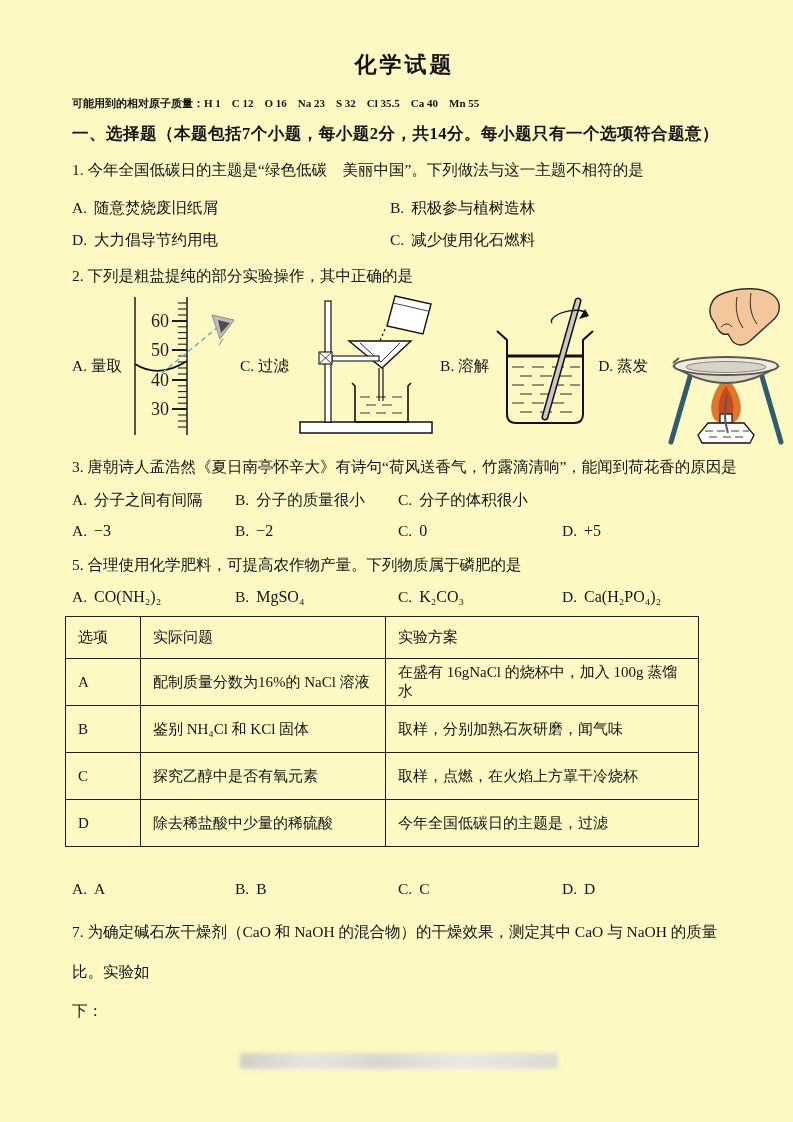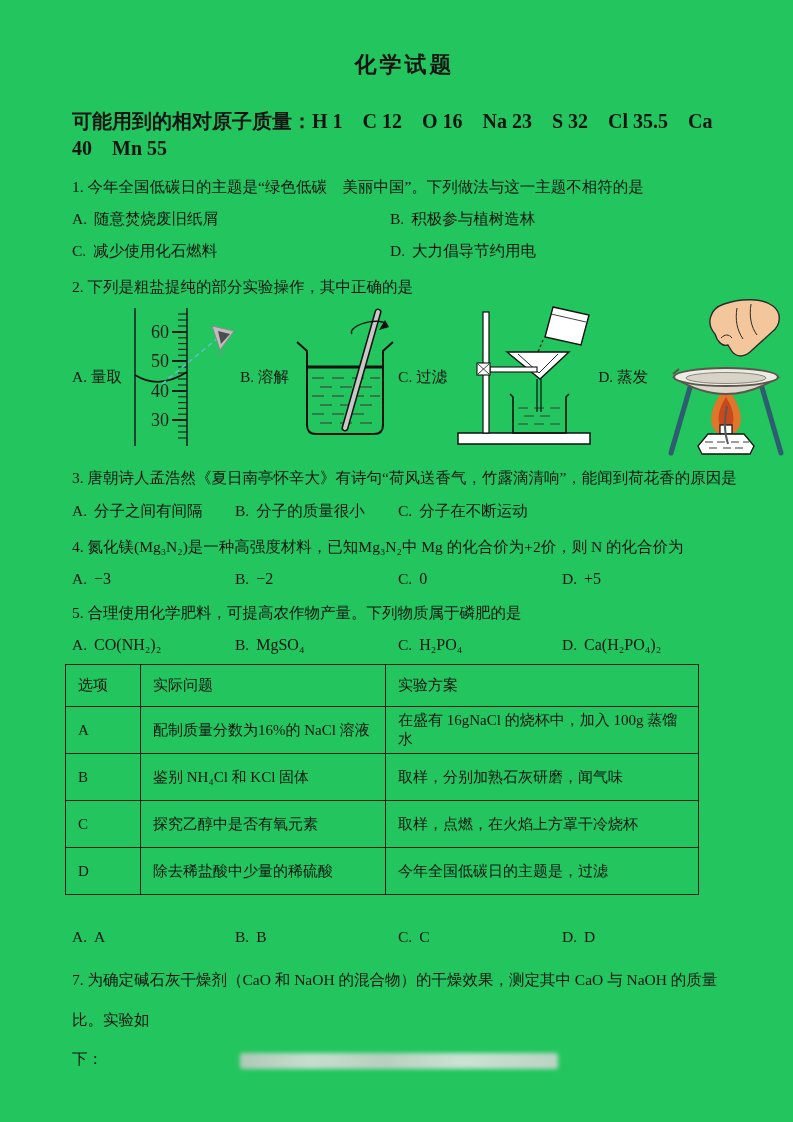--- a/index.html
+++ b/index.html
@@ -2,36 +2,36 @@
 <html><head>
 <meta charset="utf-8">
 <style>
   html,body{margin:0;padding:0;background:#ffffff;}
   .page{
     position:relative;
     width:793px;height:1122px;
     box-sizing:border-box;
     padding:44px 56px 0 72px;
     overflow:hidden;
-    background:#22c55e;
+    background:#fef9c3;
     color:#141414;
     font-family:"Liberation Serif","DejaVu Serif",serif;
     font-size:15.5px;
   }
   .title{
     margin:6px 0 0 0;
     text-align:center;
     font-size:22px;
     font-weight:bold;
     letter-spacing:3px;
   }
-  .bold-line{font-weight:bold;font-size:20px;margin:28px 0 0 0;}
+  .bold-line{font-weight:bold;font-size:11px;margin:16px 0 0 0;}
   .section-line{font-weight:bold;font-size:16.5px;margin:12px 0 0 0;letter-spacing:.5px;}
   .stem{margin:13px 0 0 0;line-height:1.55;}
-  .opts2{display:grid;grid-template-columns:318px 1fr;row-gap:11px;margin-top:10px;}
+  .opts2{display:grid;grid-template-columns:318px 1fr;row-gap:11px;margin-top:16px;}
   .opts4{display:grid;grid-template-columns:163px 163px 164px 1fr;margin-top:11px;align-items:baseline;}
   .opt-label{margin-right:7px;}
   .chem{font-size:16px;}
   
   .figures{display:flex;align-items:center;justify-content:space-between;margin-top:2px;height:152px;}
   .figure{display:flex;align-items:center;}
   .fig-label{white-space:nowrap;margin-right:3px;}
   svg{display:block;}
   svg text{font-family:"Liberation Serif","DejaVu Serif",serif;}
   
@@ -56,27 +56,28 @@
 </style>
 </head>
 <body>
 
 <div class="page">
 
   <h1 class="title">化学试题</h1>
 
   <p class="bold-line">可能用到的相对原子质量：H 1　C 12　O 16　Na 23　S 32　Cl 35.5　Ca 40　Mn 55</p>
 
+  <p class="section-line">一、选择题（本题包括7个小题，每小题2分，共14分。每小题只有一个选项符合题意）</p>
 
   <p class="stem">1. 今年全国低碳日的主题是“绿色低碳　美丽中国”。下列做法与这一主题不相符的是</p>
   <div class="opts2">
     <span><span class="opt-label">A.</span><span>随意焚烧废旧纸屑</span></span>
     <span><span class="opt-label">B.</span><span>积极参与植树造林</span></span>
+    <span><span class="opt-label">D.</span><span>大力倡导节约用电</span></span>
     <span><span class="opt-label">C.</span><span>减少使用化石燃料</span></span>
-    <span><span class="opt-label">D.</span><span>大力倡导节约用电</span></span>
   </div>
 
   <p class="stem">2. 下列是粗盐提纯的部分实验操作，其中正确的是</p>
   <div class="figures">
 
     <div class="figure">
       <span class="fig-label">A. 量取</span>
       <svg width="115" height="144" viewBox="0 0 115 144">
         <line x1="10" y1="3" x2="10" y2="141" stroke="#1d1d1d" stroke-width="1.5"></line>
         <line x1="62" y1="3" x2="62" y2="141" stroke="#1d1d1d" stroke-width="1.5"></line>
@@ -111,20 +112,55 @@
           <text x="44" y="62">50</text>
           <text x="44" y="92">40</text>
           <text x="44" y="121">30</text>
         </g>
         <path d="M10,70 Q34,85 62,67" fill="none" stroke="#111" stroke-width="1.8"></path>
         <line x1="37" y1="79" x2="93" y2="33" stroke="#66bac9" stroke-width="1.6" stroke-dasharray="5,3.5"></line>
         <g>
           <polygon points="87,21 109,26 95,45" fill="#bdbdbd" stroke="#8a8a8a" stroke-width="1"></polygon>
           <polygon points="93,26 105,29 96,39" fill="#4d4d4d"></polygon>
           <line x1="98" y1="45" x2="94" y2="51" stroke="#8a8a8a" stroke-width="1.2"></line>
+        </g>
+      </svg>
+    </div>
+
+    <div class="figure">
+      <span class="fig-label">C. 过滤</span>
+      <svg width="148" height="150" viewBox="0 0 148 150">
+        <rect x="8" y="131" width="132" height="11" fill="#fff" stroke="#111" stroke-width="1.5"></rect>
+        <rect x="33" y="10" width="6" height="121" fill="#fff" stroke="#111" stroke-width="1.2"></rect>
+        <g>
+          <path d="M60,92 L63,95 L63,131 L116,131 L116,95 L119,92" fill="none" stroke="#111" stroke-width="1.6"></path>
+          <g stroke="#3c3c3c" stroke-width="1">
+            <line x1="68" y1="106" x2="78" y2="106"></line>
+              <line x1="84" y1="106" x2="94" y2="106"></line>
+              <line x1="100" y1="106" x2="110" y2="106"></line>
+            <line x1="74" y1="114" x2="84" y2="114"></line>
+              <line x1="90" y1="114" x2="100" y2="114"></line>
+            <line x1="68" y1="122" x2="78" y2="122"></line>
+              <line x1="84" y1="122" x2="94" y2="122"></line>
+              <line x1="100" y1="122" x2="110" y2="122"></line>
+          </g>
+        </g>
+        <path d="M87,77 L87,110 M91,77 L91,110" stroke="#111" stroke-width="1.2" fill="none"></path>
+        <polygon points="57,50 119,50 90,77" fill="#fff" stroke="#111" stroke-width="1.4"></polygon>
+        <polyline points="68,52 89,71 108,52" fill="none" stroke="#111" stroke-width="0.9"></polyline>
+        <g>
+          <rect x="40" y="65" width="47" height="5" fill="#fff" stroke="#111" stroke-width="1.1"></rect>
+          <rect x="27" y="61" width="13" height="12" fill="#fff" stroke="#111" stroke-width="1.1"></rect>
+          <line x1="28" y1="62" x2="39" y2="72" stroke="#111" stroke-width="0.8"></line>
+          <line x1="39" y1="62" x2="28" y2="72" stroke="#111" stroke-width="0.8"></line>
+        </g>
+        <g>
+          <polygon points="103,5 139,13 131,43 95,35" fill="#fff" stroke="#111" stroke-width="1.4"></polygon>
+          <line x1="101" y1="12" x2="136" y2="20" stroke="#111" stroke-width="0.8"></line>
+          <line x1="93" y1="38" x2="88" y2="50" stroke="#111" stroke-width="1.2" stroke-dasharray="2.5,2.5"></line>
         </g>
       </svg>
     </div>
 
     <div class="figure">
       <span class="fig-label">B. 溶解</span>
       <svg width="106" height="140" viewBox="0 0 106 140">
         <path d="M5,35 L15,44 L15,118 Q15,127 24,127 L82,127 Q91,127 91,118 L91,44 L101,35" fill="none" stroke="#111" stroke-width="2"></path>
         <line x1="15" y1="60" x2="91" y2="60" stroke="#111" stroke-width="3"></line>
         <g stroke="#3c3c3c" stroke-width="1.1">
@@ -154,55 +190,20 @@
           <line x1="86" y1="5" x2="53" y2="121" stroke="#c8c8c8" stroke-width="4" stroke-linecap="round"></line>
         </g>
         <g>
           <path d="M60,27 A18,7 -12 1 1 94,21" fill="none" stroke="#111" stroke-width="1.4"></path>
           <polygon points="97,20 87,23 93,13" fill="#111"></polygon>
         </g>
       </svg>
     </div>
 
     <div class="figure">
-      <span class="fig-label">C. 过滤</span>
-      <svg width="148" height="150" viewBox="0 0 148 150">
-        <rect x="8" y="131" width="132" height="11" fill="#fff" stroke="#111" stroke-width="1.5"></rect>
-        <rect x="33" y="10" width="6" height="121" fill="#fff" stroke="#111" stroke-width="1.2"></rect>
-        <g>
-          <path d="M60,92 L63,95 L63,131 L116,131 L116,95 L119,92" fill="none" stroke="#111" stroke-width="1.6"></path>
-          <g stroke="#3c3c3c" stroke-width="1">
-            <line x1="68" y1="106" x2="78" y2="106"></line>
-              <line x1="84" y1="106" x2="94" y2="106"></line>
-              <line x1="100" y1="106" x2="110" y2="106"></line>
-            <line x1="74" y1="114" x2="84" y2="114"></line>
-              <line x1="90" y1="114" x2="100" y2="114"></line>
-            <line x1="68" y1="122" x2="78" y2="122"></line>
-              <line x1="84" y1="122" x2="94" y2="122"></line>
-              <line x1="100" y1="122" x2="110" y2="122"></line>
-          </g>
-        </g>
-        <path d="M87,77 L87,110 M91,77 L91,110" stroke="#111" stroke-width="1.2" fill="none"></path>
-        <polygon points="57,50 119,50 90,77" fill="#fff" stroke="#111" stroke-width="1.4"></polygon>
-        <polyline points="68,52 89,71 108,52" fill="none" stroke="#111" stroke-width="0.9"></polyline>
-        <g>
-          <rect x="40" y="65" width="47" height="5" fill="#fff" stroke="#111" stroke-width="1.1"></rect>
-          <rect x="27" y="61" width="13" height="12" fill="#fff" stroke="#111" stroke-width="1.1"></rect>
-          <line x1="28" y1="62" x2="39" y2="72" stroke="#111" stroke-width="0.8"></line>
-          <line x1="39" y1="62" x2="28" y2="72" stroke="#111" stroke-width="0.8"></line>
-        </g>
-        <g>
-          <polygon points="103,5 139,13 131,43 95,35" fill="#fff" stroke="#111" stroke-width="1.4"></polygon>
-          <line x1="101" y1="12" x2="136" y2="20" stroke="#111" stroke-width="0.8"></line>
-          <line x1="93" y1="38" x2="88" y2="50" stroke="#111" stroke-width="1.2" stroke-dasharray="2.5,2.5"></line>
-        </g>
-      </svg>
-    </div>
-
-    <div class="figure">
       <span class="fig-label">D. 蒸发</span>
       <svg width="150" height="162" viewBox="0 0 150 162">
         <g stroke="#2d5d6f" stroke-width="5" stroke-linecap="round">
           <line x1="40" y1="88" x2="20" y2="157"></line>
           <line x1="110" y1="88" x2="130" y2="157"></line>
         </g>
         <g>
           <path d="M75,90 C61,108 56,124 64,135 Q75,144 86,135 C94,124 89,108 75,90 Z" fill="#e0762b"></path>
           <path d="M75,101 C68,112 65,124 70,131 Q75,137 80,131 C85,124 82,112 75,101 Z" fill="#c7491c"></path>
         </g>
@@ -231,36 +232,35 @@
           <path d="M86,12 C84,24 86,34 92,43 M100,8 C98,20 100,31 106,39 M70,42 C74,38 78,38 81,42" fill="none" stroke="#2b2b2b" stroke-width="1"></path>
         </g>
       </svg>
     </div>
   </div>
 
   <p class="stem">3. 唐朝诗人孟浩然《夏日南亭怀辛大》有诗句“荷风送香气，竹露滴清响”，能闻到荷花香的原因是</p>
   <div class="opts4">
     <span><span class="opt-label">A.</span><span>分子之间有间隔</span></span>
     <span><span class="opt-label">B.</span><span>分子的质量很小</span></span>
-    <span><span class="opt-label">C.</span><span>分子在不断运动</span></span>
-  </div>
-
-  <p class="stem">4. 氮化镁(Mg₃N₂)是一种高强度材料，已知Mg₃N₂中 Mg 的化合价为+2价，则 N 的化合价为</p>
+    <span><span class="opt-label">C.</span><span>分子的体积很小</span></span>
+  </div>
+
   <div class="opts4">
     <span><span class="opt-label">A.</span><span class="chem">−3</span></span>
     <span><span class="opt-label">B.</span><span class="chem">−2</span></span>
     <span><span class="opt-label">C.</span><span class="chem">0</span></span>
     <span><span class="opt-label">D.</span><span class="chem">+5</span></span>
   </div>
 
   <p class="stem">5. 合理使用化学肥料，可提高农作物产量。下列物质属于磷肥的是</p>
   <div class="opts4">
     <span><span class="opt-label">A.</span><span class="chem">CO(NH₂)₂</span></span>
     <span><span class="opt-label">B.</span><span class="chem">MgSO₄</span></span>
-    <span><span class="opt-label">C.</span><span class="chem">H₂PO₄</span></span>
+    <span><span class="opt-label">C.</span><span class="chem">K₂CO₃</span></span>
     <span><span class="opt-label">D.</span><span class="chem">Ca(H₂PO₄)₂</span></span>
   </div>
 
   <table class="q6">
     <thead>
       <tr>
         <th class="col-opt">选项</th>
         <th class="col-problem">实际问题</th>
         <th class="col-plan">实验方案</th>
       </tr>

